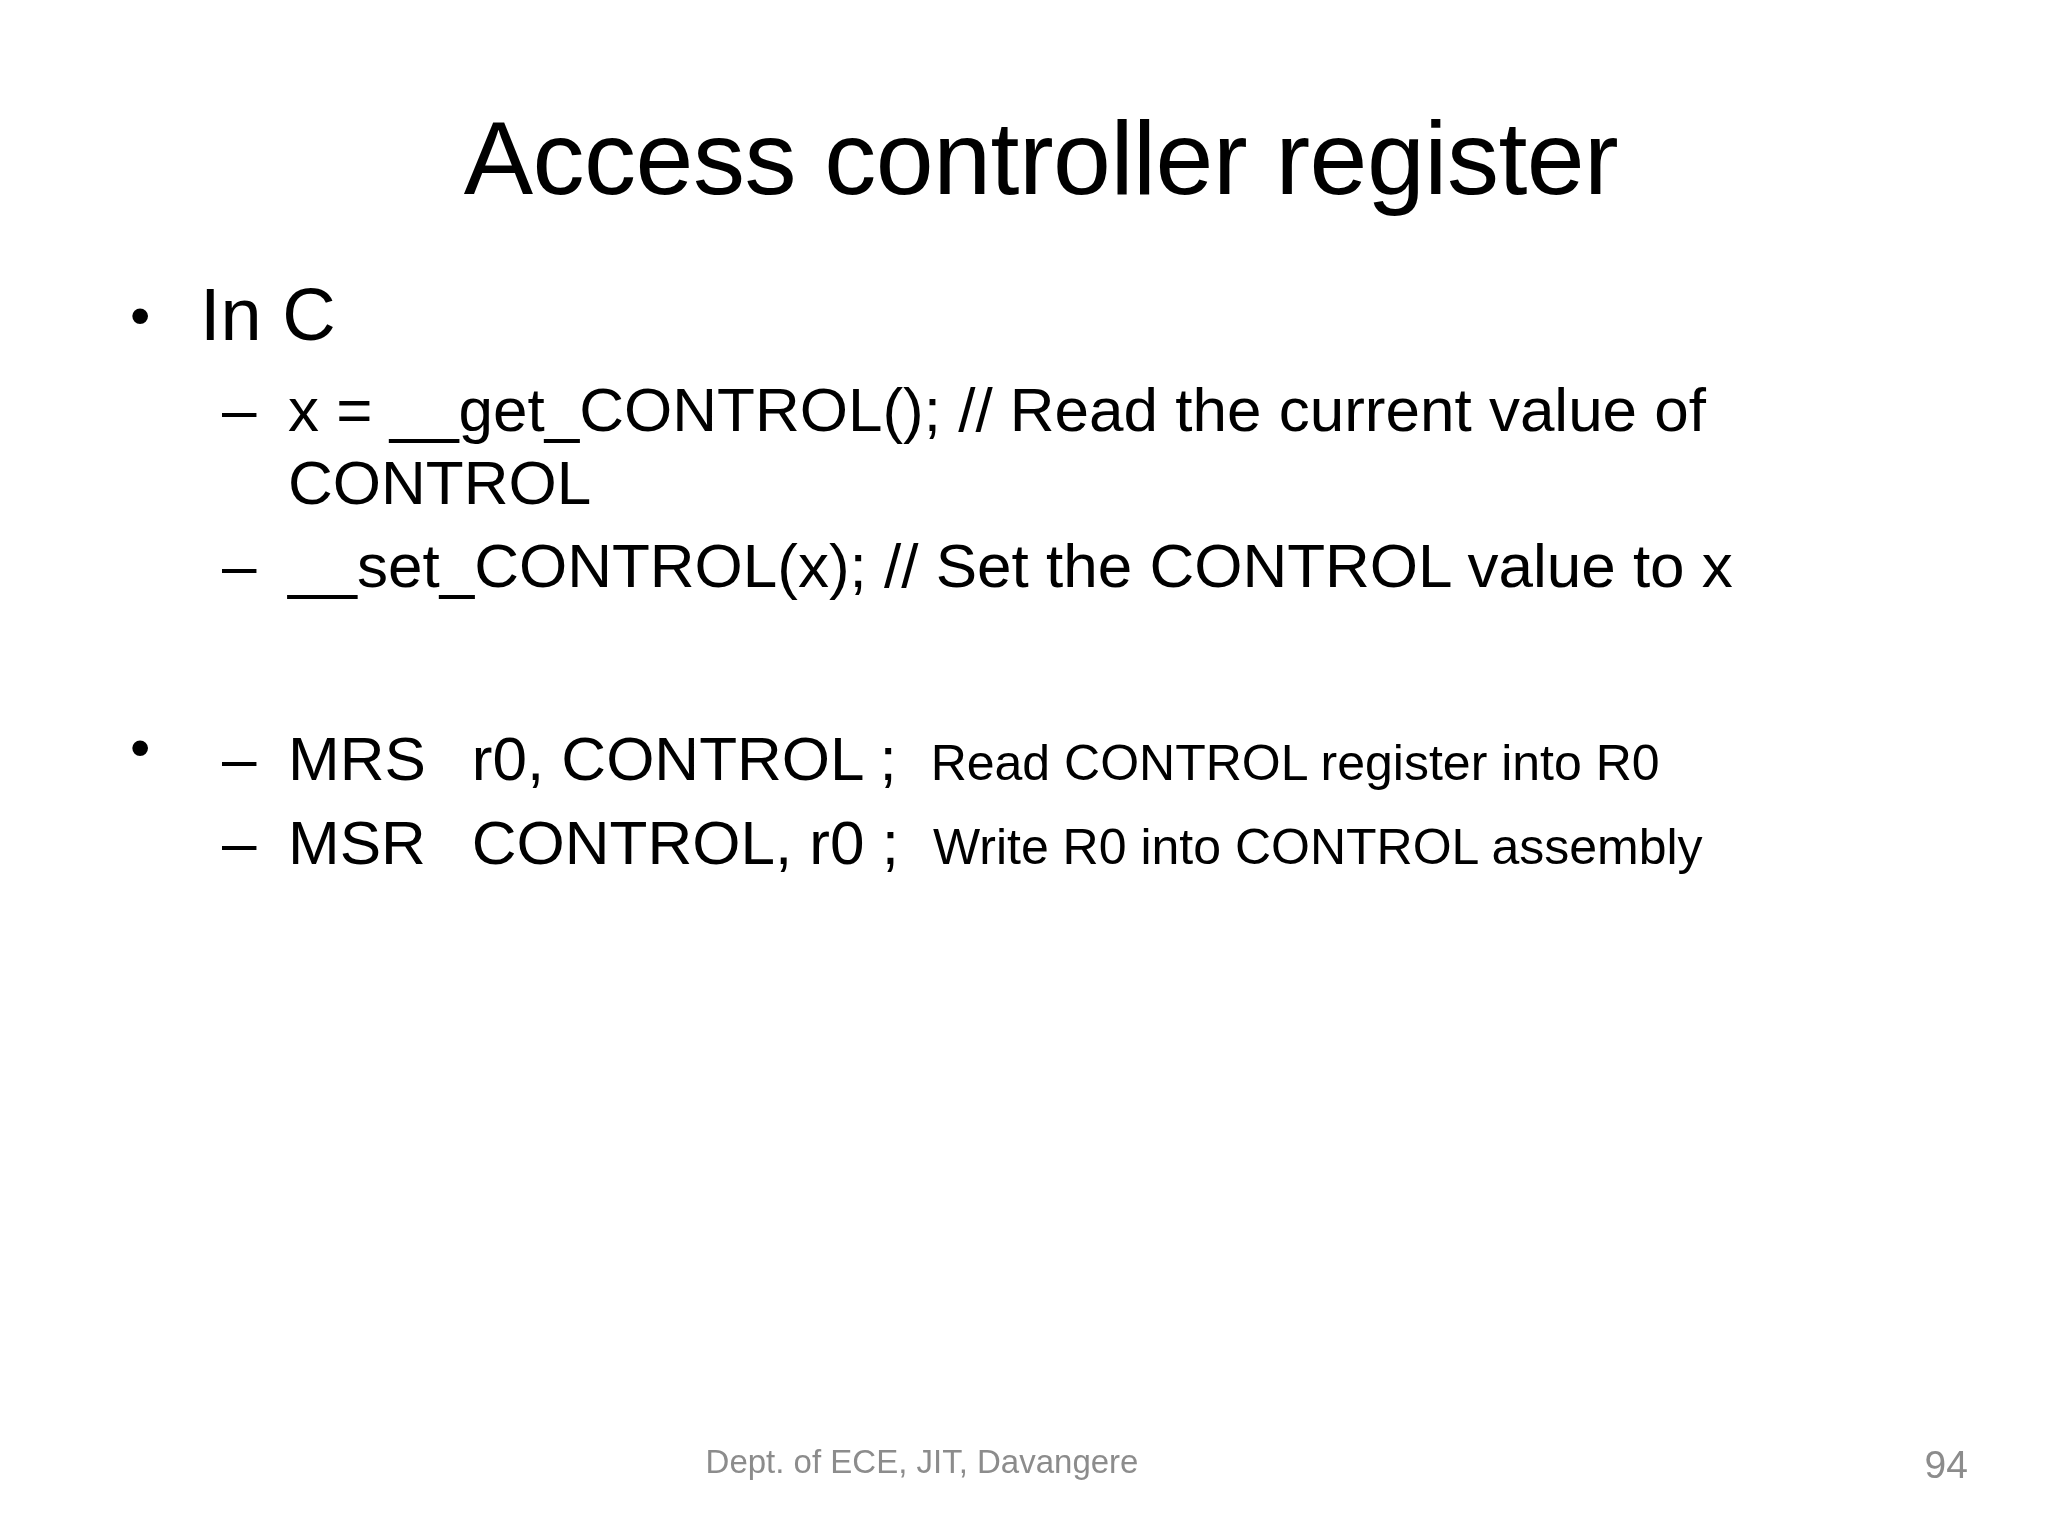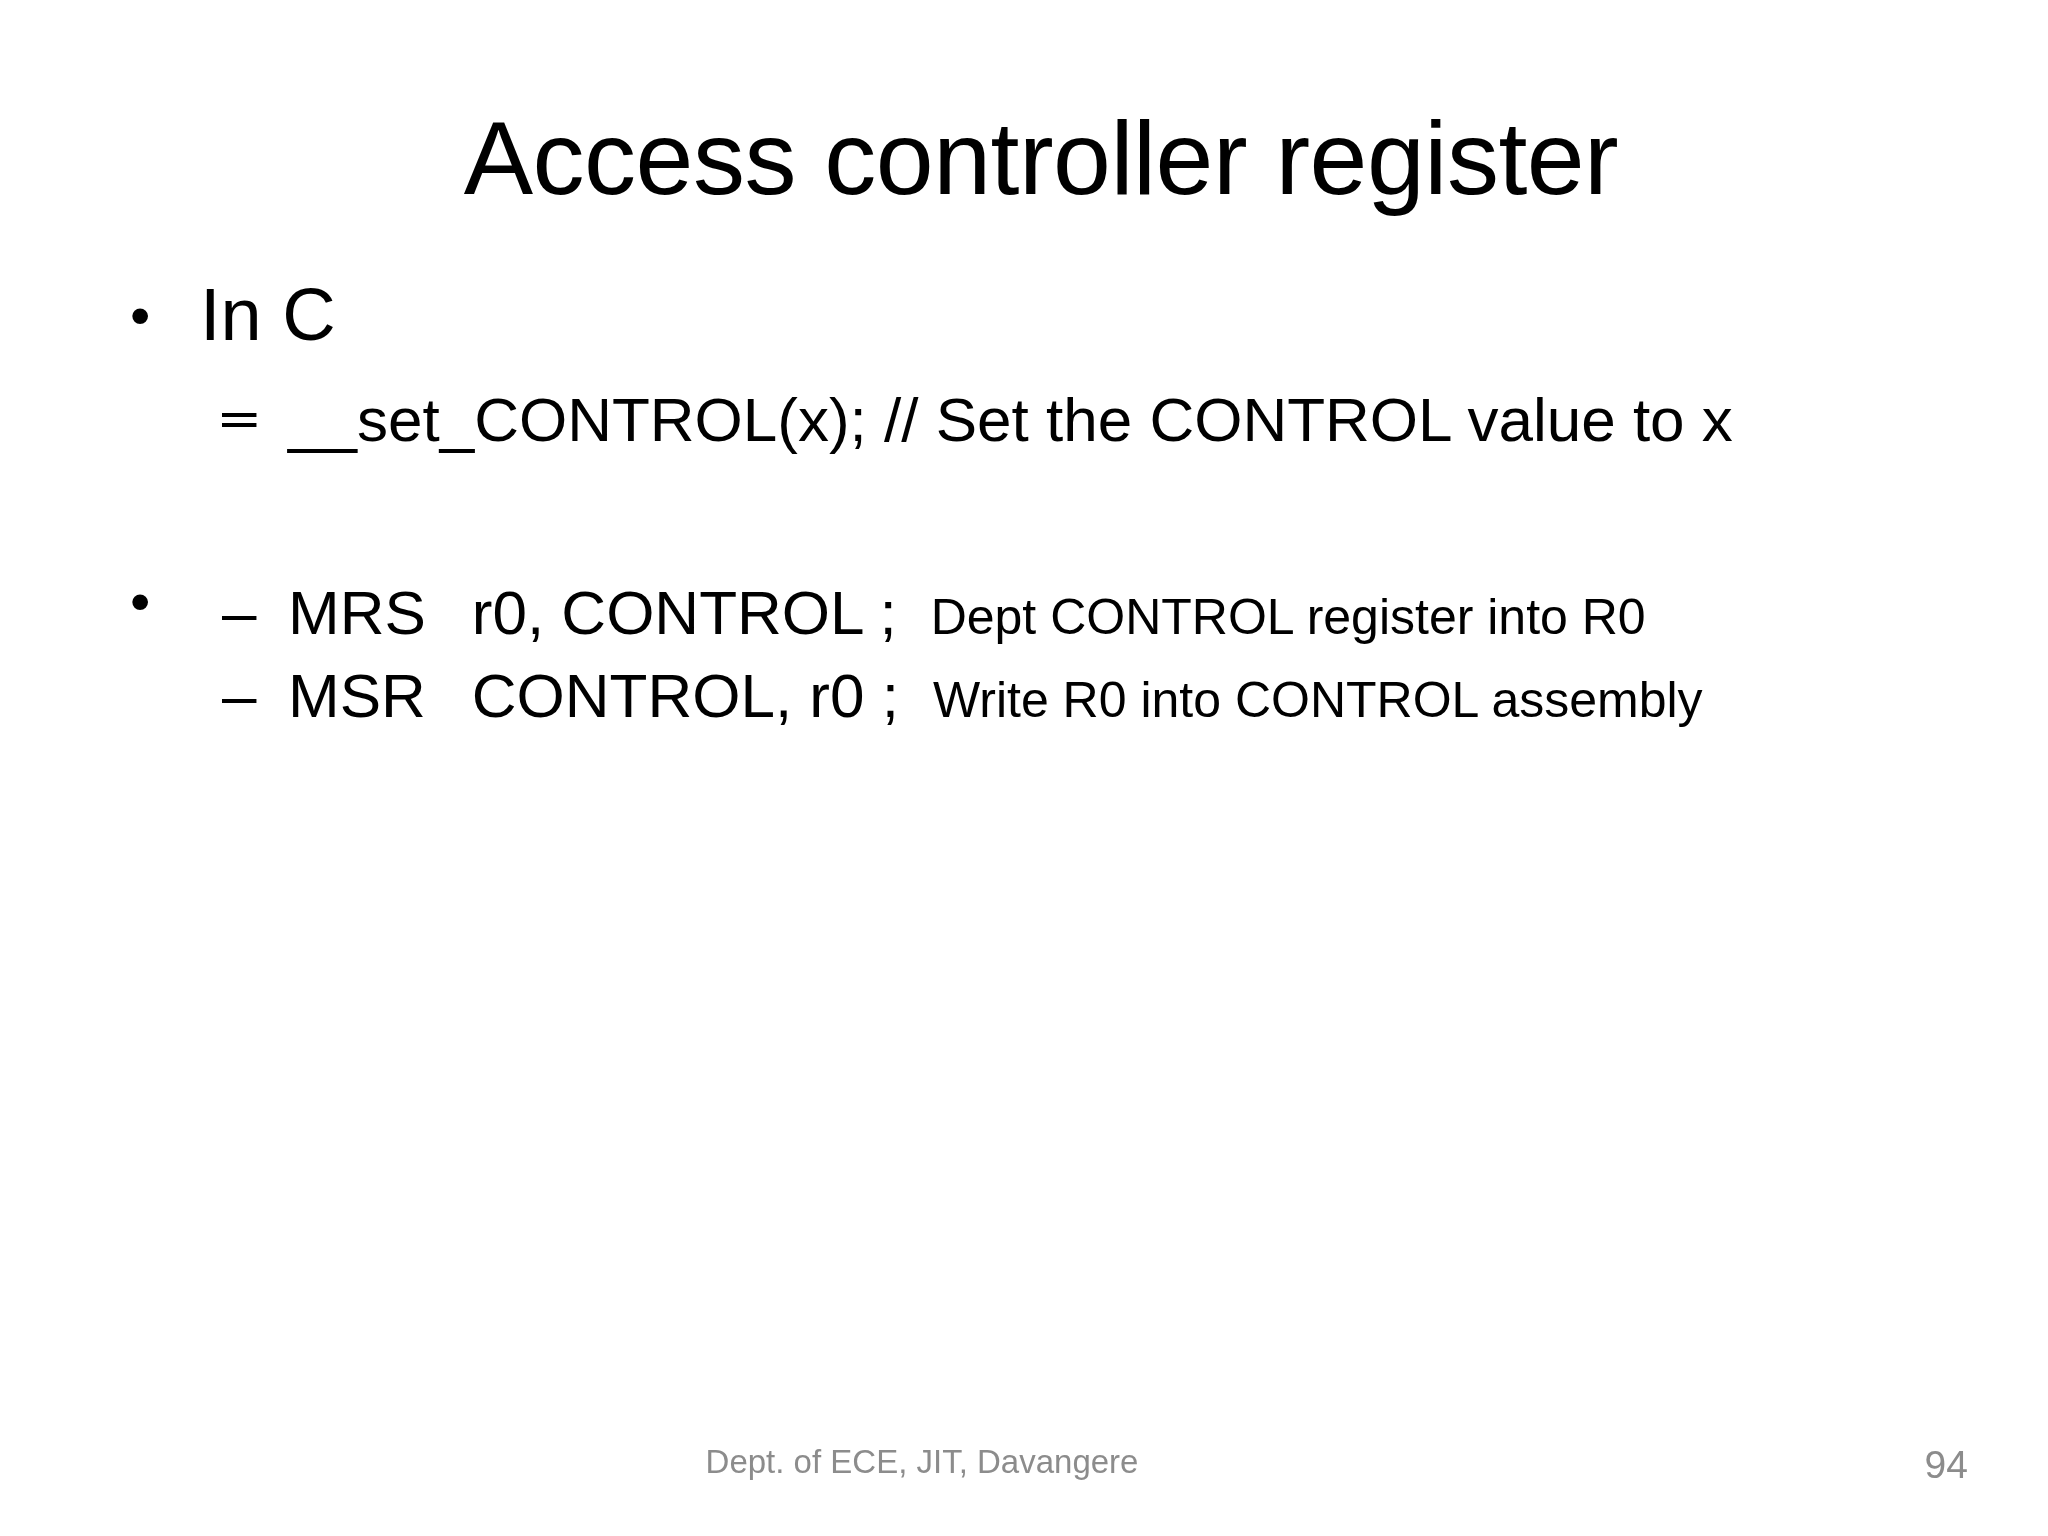--- a/index.html
+++ b/index.html
@@ -116,40 +116,41 @@
 
     <div class="lvl1">
       <span class="marker">•</span>
       <span>In C</span>
     </div>
 
     <div class="gap-sm"></div>
 
     <div class="lvl2">
       <span class="marker">–</span>
+      <span>x = __get_CONTROL(); // Read the current value of CONTROL</span>
     </div>
 
     <div class="gap-xs"></div>
 
     <div class="lvl2">
       <span class="marker">–</span>
       <span>__set_CONTROL(x); // Set the CONTROL value to x</span>
     </div>
 
     <div class="gap-lg"></div>
 
     <div class="lvl1">
       <span class="marker">•</span>
     </div>
 
     <div class="gap-sm"></div>
 
     <div class="lvl2">
       <span class="marker">–</span>
-      <span>MRS</span><span class="tab-wide"></span><span>r0, CONTROL ;</span><span class="tab-mid"></span><span class="small">Dept CONTROL register into R0</span>
+      <span>MRS</span><span class="tab-wide"></span><span>r0, CONTROL ;</span><span class="tab-mid"></span><span class="small">Read CONTROL register into R0</span>
     </div>
 
     <div class="gap-xs"></div>
 
     <div class="lvl2">
       <span class="marker">–</span>
       <span>MSR</span><span class="tab-wide"></span><span>CONTROL, r0 ;</span><span class="tab-mid"></span><span class="small">Write R0 into CONTROL assembly</span>
     </div>
 
   </div>

